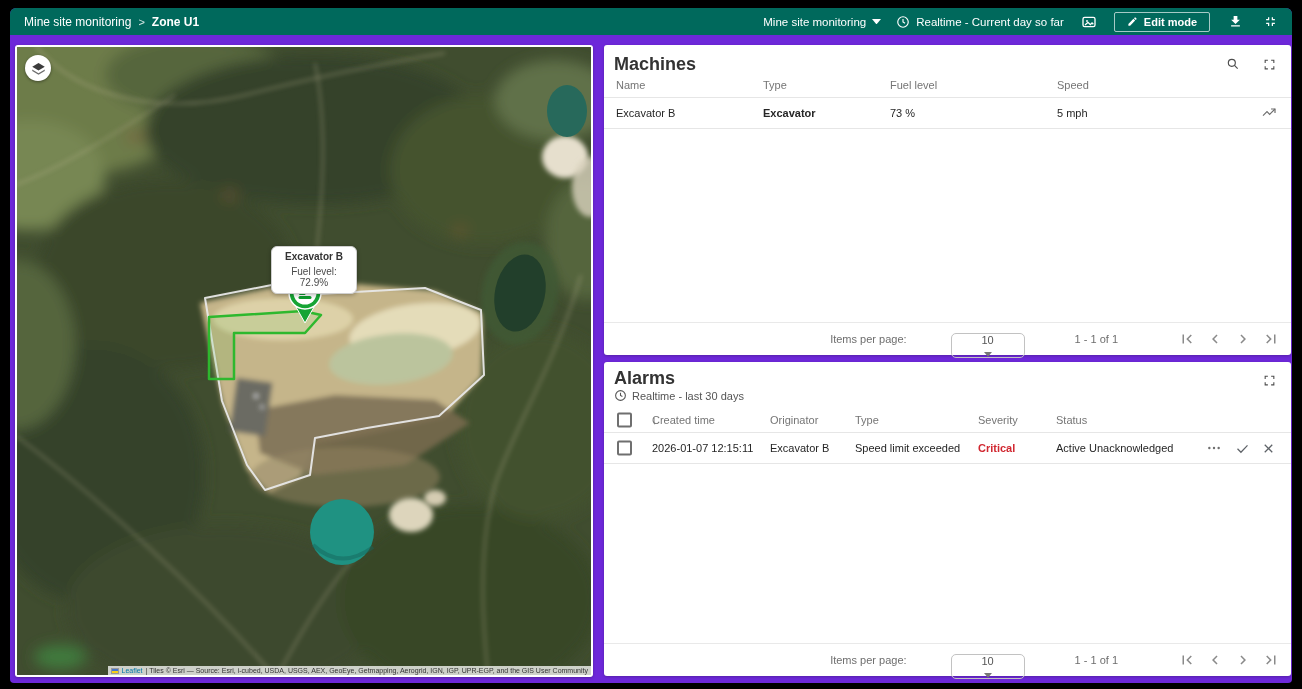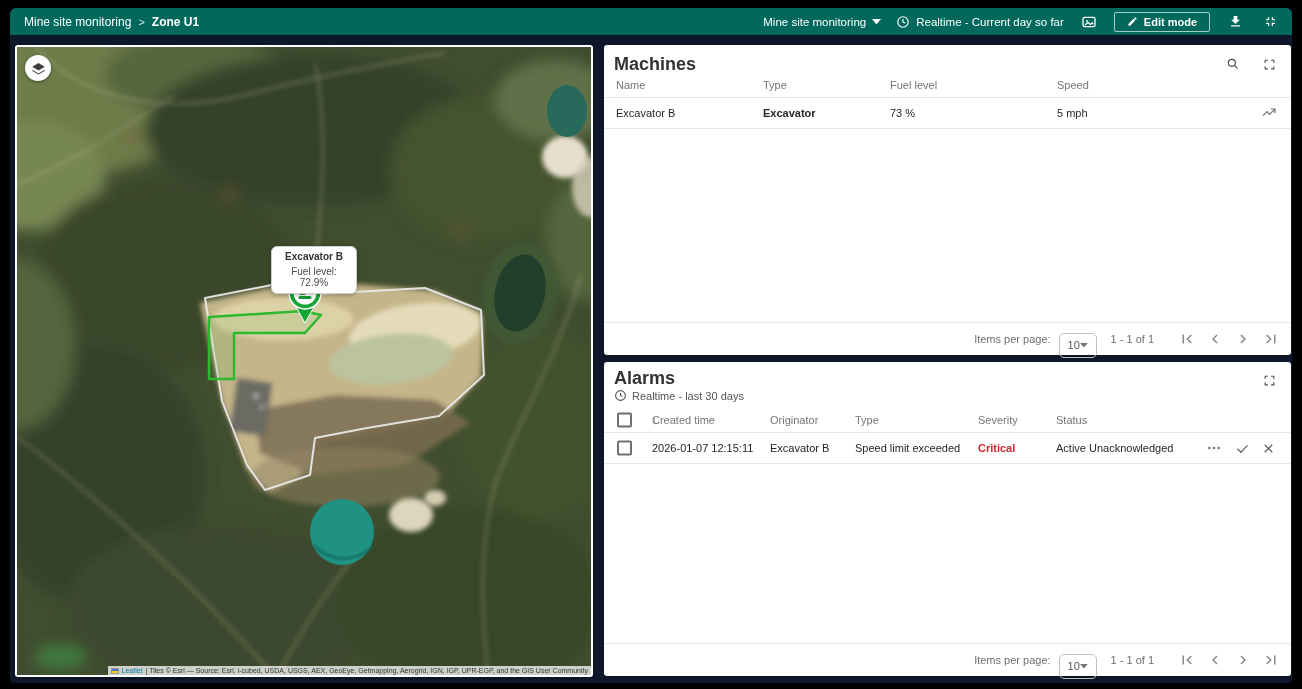--- a/index.html
+++ b/index.html
@@ -1,17 +1,17 @@
 <!DOCTYPE html>
 <html><head>
 <meta charset="utf-8">
 <style>
   * { margin:0; padding:0; box-sizing:border-box; }
   html,body { width:1302px; height:689px; background:#000; font-family:"Liberation Sans", sans-serif; overflow:hidden; }
-  .app { position:absolute; left:10px; top:8px; width:1282px; height:675px; background:#0f172a; border-radius:6px 6px 4px 4px; overflow:hidden; }
+  .app { position:absolute; left:10px; top:8px; width:1282px; height:675px; background:#6d28d9; border-radius:6px 6px 4px 4px; overflow:hidden; }
 
   
   .topbar { position:absolute; left:0; top:0; right:0; height:27px; background:#00695c; color:#fff; display:flex; align-items:center; padding:0 12px 0 14px; }
   .crumb { display:flex; align-items:center; gap:7px; font-size:12px; }
   .crumb .sep { opacity:.85; font-size:11px; }
   .crumb .current { font-weight:bold; }
   .topbar-right { margin-left:auto; display:flex; align-items:center; gap:15px; }
   .tb-item { display:flex; align-items:center; gap:6px; font-size:11.5px; cursor:pointer; }
   .edit-btn { display:flex; align-items:center; gap:6px; border:1px solid rgba(255,255,255,.65); border-radius:2px; padding:3px 12px; font-size:11px; font-weight:bold; cursor:pointer; }
   .icon-btn { display:flex; align-items:center; justify-content:center; width:20px; height:20px; cursor:pointer; }
@@ -25,22 +25,22 @@
   .machines-card { left:594px; top:37px; width:687px; height:310px; }
   .alarms-card { left:594px; top:354px; width:687px; height:314px; }
   .card-title { position:absolute; left:10px; top:9px; font-size:18px; font-weight:bold; color:#333; }
   .card-actions { position:absolute; right:12px; top:9px; display:flex; gap:16px; }
 
   .thead span, .trow span { position:absolute; white-space:nowrap; }
   .thead { position:absolute; left:0; right:0; height:24px; font-size:11px; color:#757575; }
   .trow { position:absolute; left:0; right:0; height:32px; font-size:11px; color:#262626; border-bottom:1px solid #e6e6e6; border-top:1px solid #e6e6e6; background:#fff; }
   .trow span, .thead span { top:50%; transform:translateY(-50%); }
 
-  .paginator { position:absolute; left:0; right:0; bottom:0; height:33px; border-top:1px solid #e9e9e9; display:flex; align-items:center; justify-content:flex-end; padding-right:10px; font-size:11px; color:#6e6e6e; }
-  .page-select { display:flex; align-items:center; justify-content:space-between; width:38px; height:25px; border:1px solid #c2c2c2; border-radius:5px; padding:0 8px; margin:12px 14px 0 8px; color:#555; cursor:pointer; }
+  .paginator { position:absolute; left:0; right:0; bottom:0; height:33px; border-top:1px solid #e9e9e9; display:flex; align-items:center; justify-content:flex-end; padding-right:10px; font-size:11px; color:#6e6e6e;gap:36px; }
+  .page-select { display:flex; align-items:center; justify-content:space-between; width:74px; height:25px; border:1px solid #c2c2c2; border-radius:5px; padding:0 8px; margin:12px 14px 0 8px; color:#555; cursor:pointer;flex-direction:column; }
   .pag-range { margin-right:22px; }
   .pag-nav { display:flex; align-items:center; gap:7px; }
   .pag-nav .icon-btn { width:21px; height:21px; }
 
   .critical { color:#d12730; font-weight:bold; }
   .checkbox { position:absolute; width:15px; height:15px; border:2px solid #6f6f6f; border-radius:2px; top:50%; transform:translateY(-50%); cursor:pointer; background:#fff; }
 
   
   .layers-btn { position:absolute; left:8px; top:8px; width:26px; height:26px; border-radius:50%; background:#fff; box-shadow:0 1px 3px rgba(0,0,0,.4); display:flex; align-items:center; justify-content:center; cursor:pointer; z-index:5; }
   .map-tooltip { position:absolute; left:254px; top:199px; width:86px; background:#fff; border:1px solid #cfcfcf; border-radius:6px; box-shadow:0 1px 4px rgba(0,0,0,.3); padding:4px 4px 5px; text-align:center; z-index:4; }

